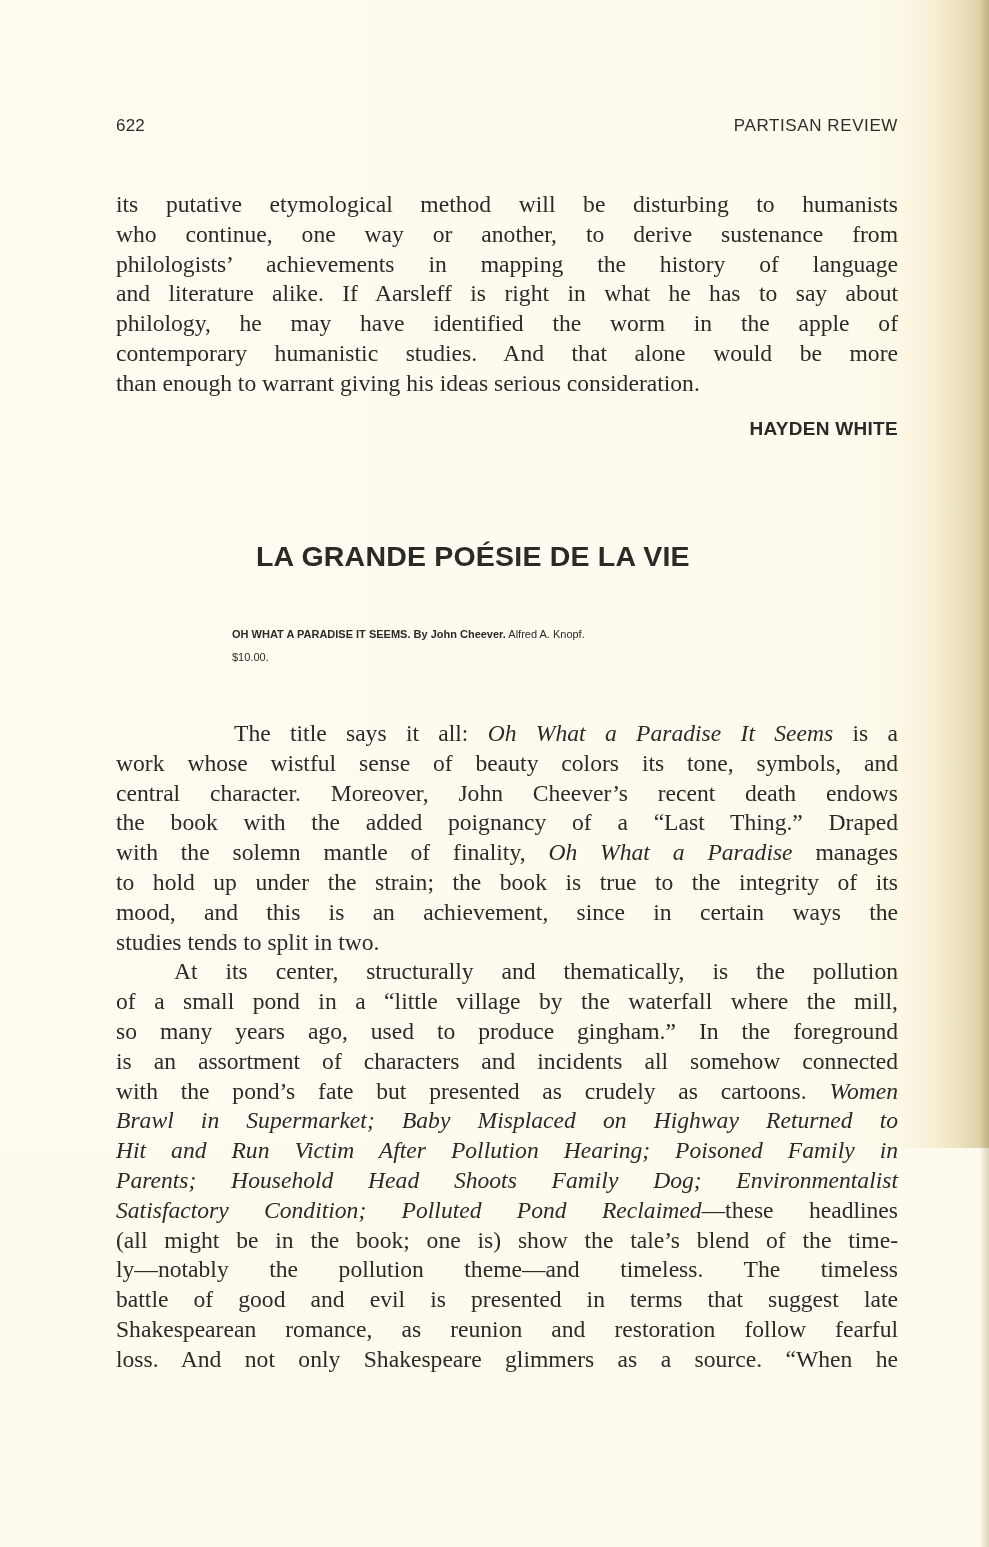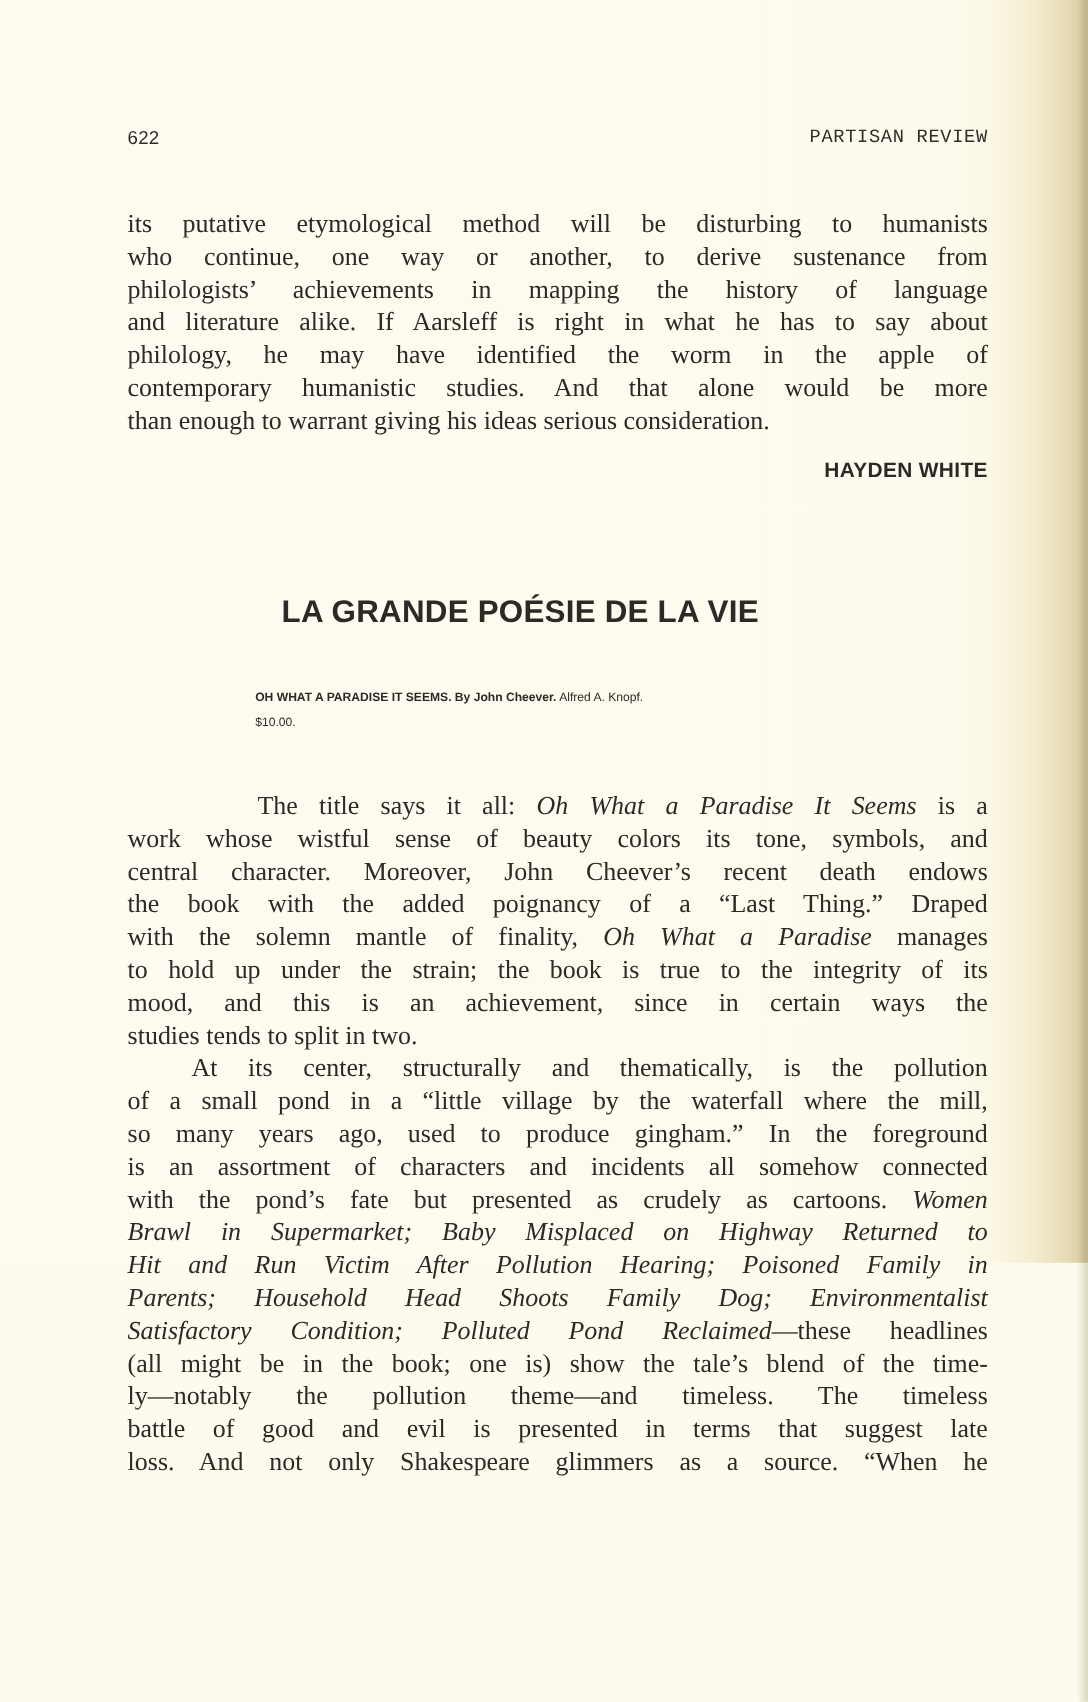--- a/index.html
+++ b/index.html
@@ -51,21 +51,20 @@
     .running-head .folio {
       position: absolute;
       left: 0;
       top: 0;
     }
     .running-head .journal {
       position: absolute;
       right: 0;
       top: 0;
       letter-spacing: 0.6px;
-      font-family: Liberation Mono, monospace;
     }
     .serif-block {
       position: absolute;
       left: 116px;
       width: 782px;
       font-family: "Liberation Serif", serif;
       font-size: 23.6px;
       line-height: 29.8px;
       text-align: justify;
       color: #2b2a26;
@@ -168,15 +167,16 @@
     <span class="line">so many years ago, used to produce gingham.” In the foreground</span>
     <span class="line">is an assortment of characters and incidents all somehow connected</span>
     <span class="line"><span>with the pond’s fate but presented as crudely as cartoons. </span><em>Women</em></span>
     <span class="line"><em>Brawl in Supermarket; Baby Misplaced on Highway Returned to</em></span>
     <span class="line"><em>Hit and Run Victim After Pollution Hearing; Poisoned Family in</em></span>
     <span class="line"><em>Parents; Household Head Shoots Family Dog; Environmentalist</em></span>
     <span class="line"><em>Satisfactory Condition; Polluted Pond Reclaimed</em><span>—these headlines</span></span>
     <span class="line">(all might be in the book; one is) show the tale’s blend of the time-</span>
     <span class="line">ly—notably the pollution theme—and timeless. The timeless</span>
     <span class="line">battle of good and evil is presented in terms that suggest late</span>
+    <span class="line">Shakespearean romance, as reunion and restoration follow fearful</span>
     <span class="line">loss. And not only Shakespeare glimmers as a source. “When he</span>
   </div>
 </div>
 
 </body></html>

